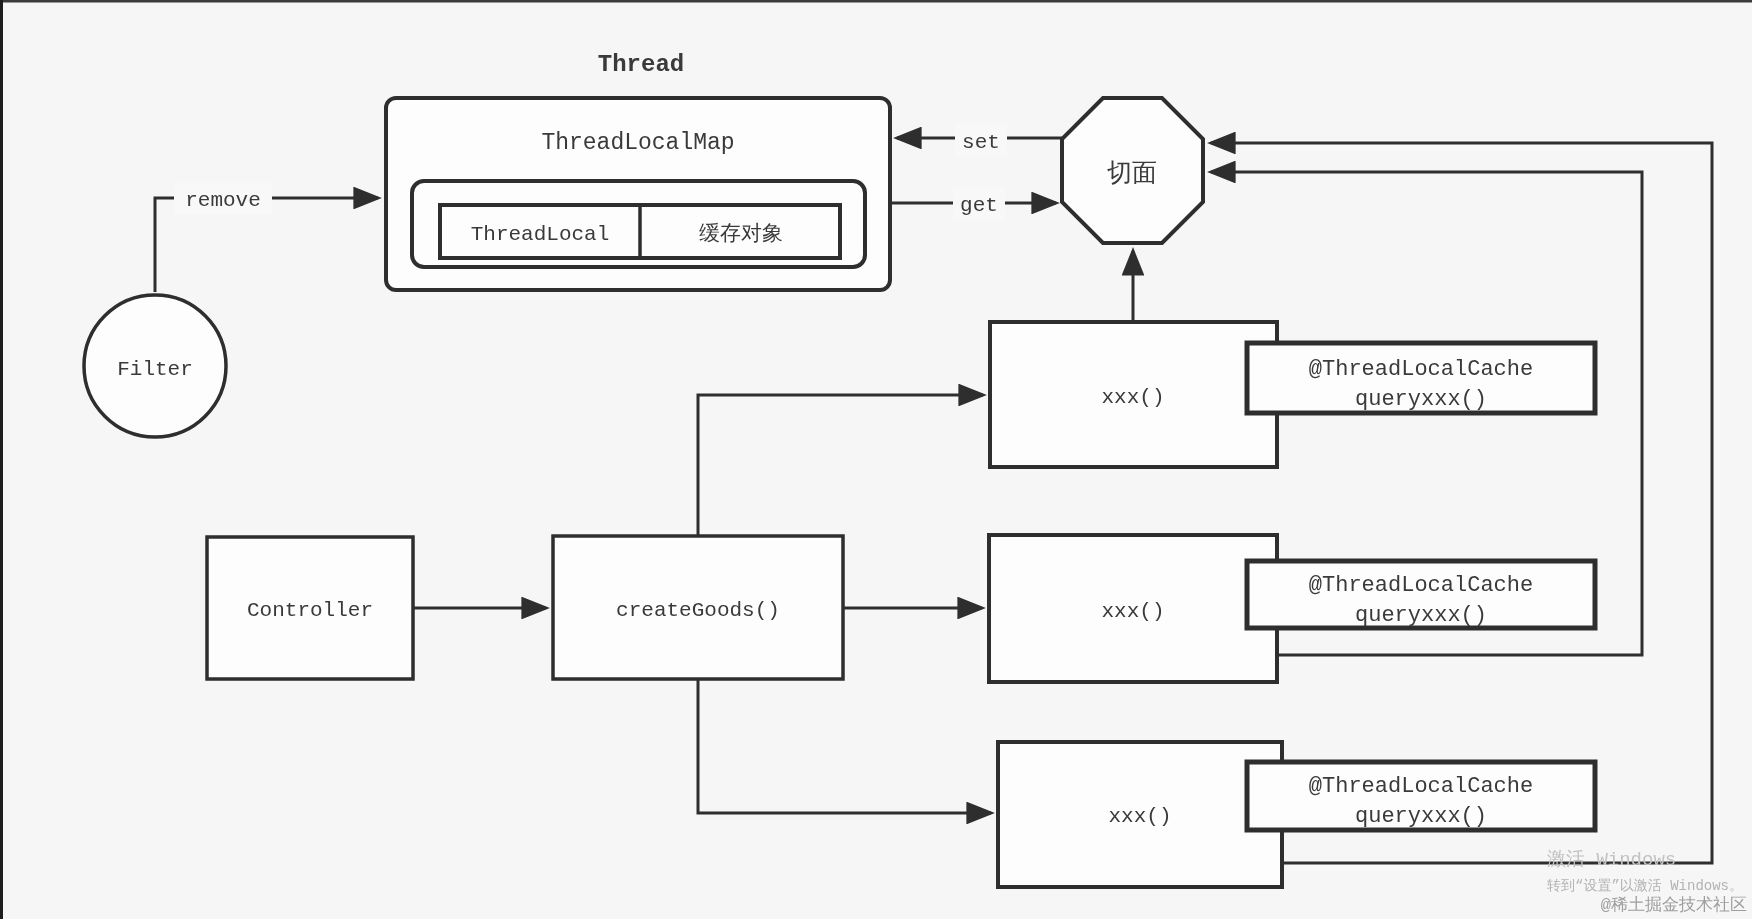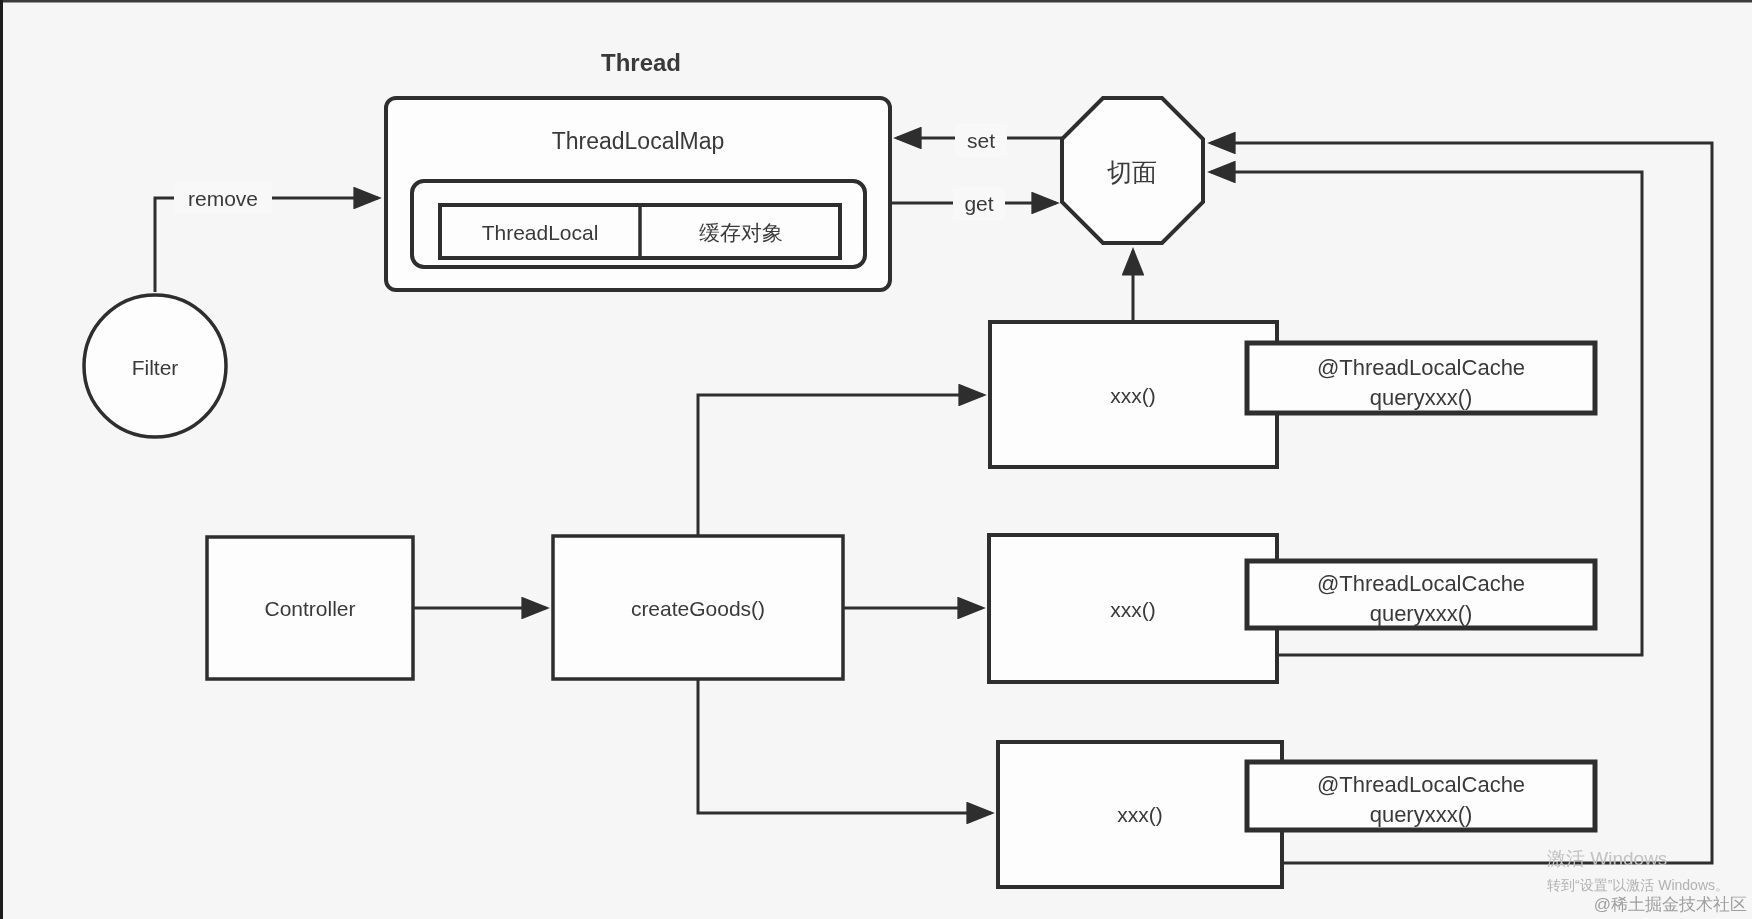--- a/index.html
+++ b/index.html
@@ -1,21 +1,21 @@
 <!DOCTYPE html>
 <html><head>
 <meta charset="utf-8">
 <style>
   html,body{margin:0;padding:0;background:#e9e9ea;}
   .stage{
     position:relative;
     width:1752px;height:919px;
     background:#f6f6f7;
     overflow:hidden;
-    font-family:Liberation Sans, sans-serif;
+    font-family:Liberation Mono, monospace;
   }
   svg{display:block;}
   .shape{fill:#fdfdfd;stroke:#2e2e2e;}
   .wire{fill:none;stroke:#2e2e2e;stroke-width:3;}
   .lbl{fill:#3a3a3a;}
   .halo{fill:#f8f8f8;}
 </style>
 </head>
 <body>
 

